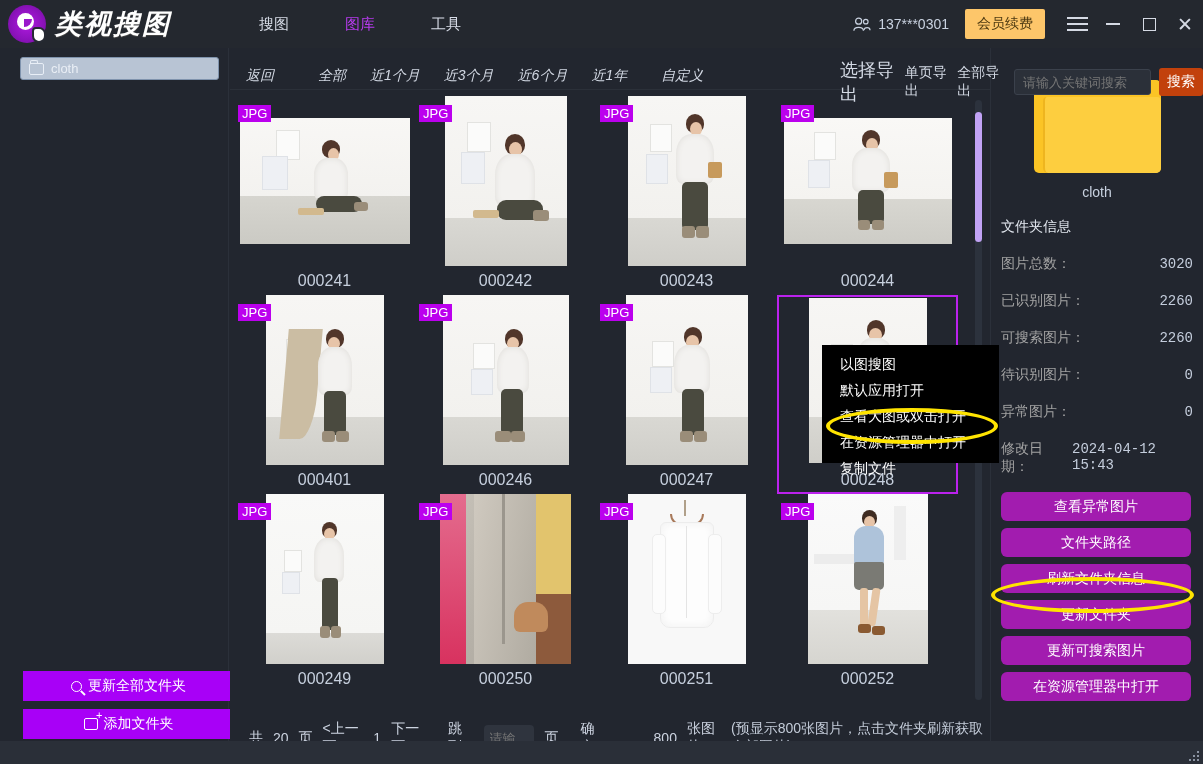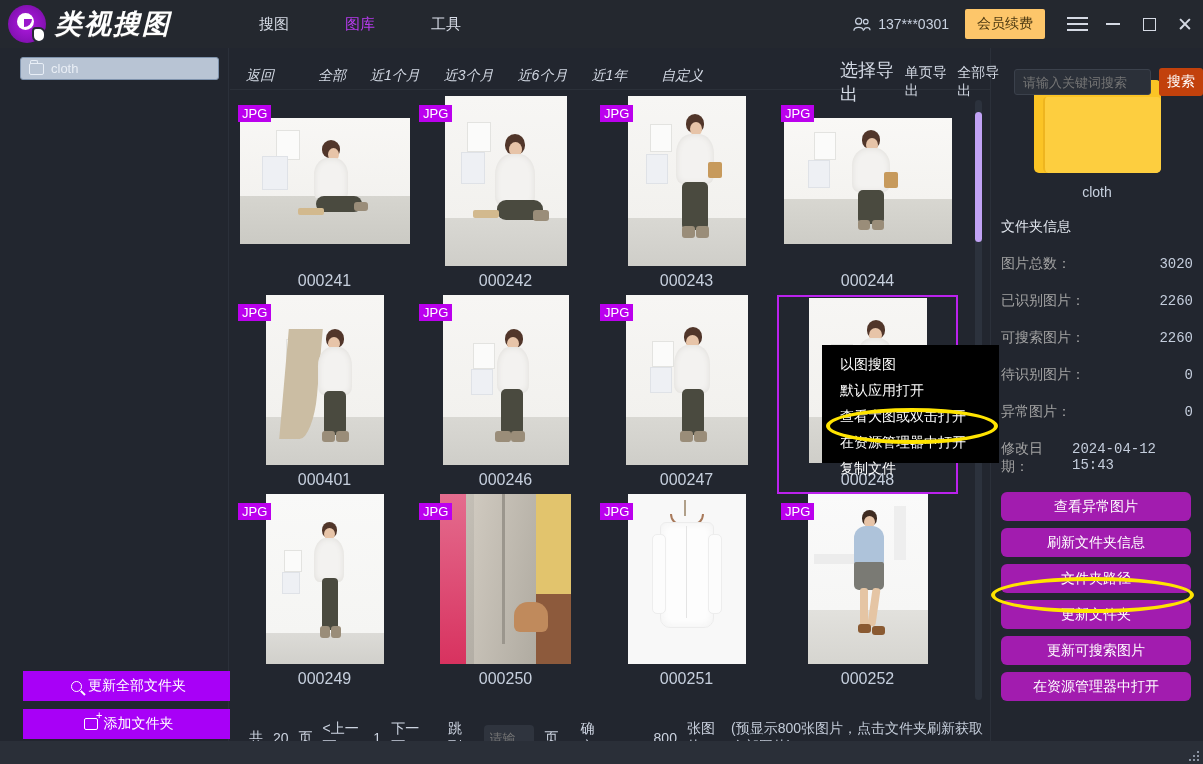--- a/index.html
+++ b/index.html
@@ -604,22 +604,22 @@
       <span class="k">异常图片：</span>
       <span class="v">0</span>
     </div>
     <div class="rp-row date">
       <span class="k">修改日期：</span>
       <span class="v">2024-04-12 15:43</span>
     </div>
 
     <div class="rp-btns">
       <div class="rp-btn">查看异常图片</div>
+      <div class="rp-btn">文件夹路径</div>
       <div class="rp-btn">刷新文件夹信息</div>
-      <div class="rp-btn">文件夹路径</div>
       <div class="rp-btn">更新文件夹</div>
       <div class="rp-btn">更新可搜索图片</div>
       <div class="rp-btn">在资源管理器中打开</div>
     </div>
   </div>
 
   <div class="ctxmenu">
     <div class="ctx-item">以图搜图</div>
     <div class="ctx-item">默认应用打开</div>
     <div class="ctx-item">查看大图或双击打开</div>

